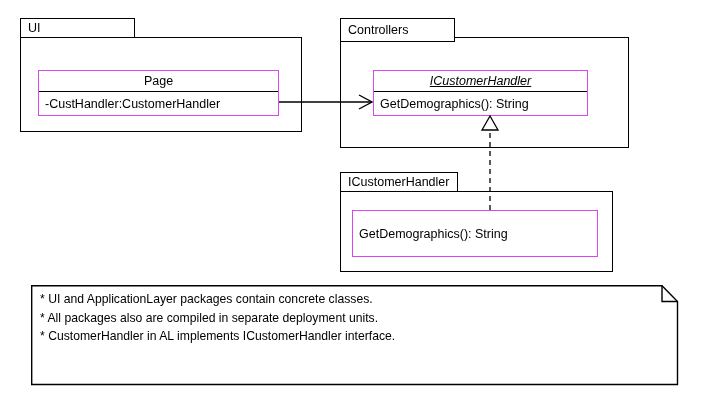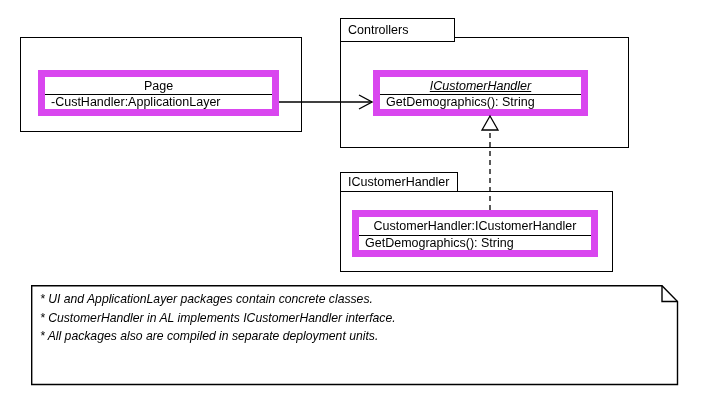--- a/index.html
+++ b/index.html
@@ -35,21 +35,21 @@
     box-sizing: border-box;
     border: 1px solid #000000;
     background: #ffffff;
     z-index: 2;
   }
 
   
   .cls {
     position: absolute;
     box-sizing: border-box;
-    border: 7px solid #d946ef;
+    border: 1px solid #d946ef;
     background: #ffffff;
     z-index: 4;
     display: flex;
     flex-direction: column;
   }
   .cls-name {
     box-sizing: border-box;
     border-bottom: 1px solid #000000;
     text-align: center;
     font-size: 12.5px;
@@ -85,56 +85,57 @@
     z-index: 6;
   }
   .note-text {
     position: absolute;
     left: 40px;
     top: 290px;
     width: 630px;
     font-size: 12.2px;
     color: #000000;
     z-index: 7;
-    font-style: italic;
   }
   .note-line {
     line-height: 18.6px;
     white-space: nowrap;
   }
 </style>
 </head>
 <body>
 
 <div id="canvas">
 
+  <div class="pkg-tab" style="left:20px; top:18px; width:115px; height:20px;">
+    <span>UI</span>
+  </div>
   <div class="pkg-body" style="left:20px; top:37px; width:282px; height:95px;"></div>
 
   <div class="cls" style="left:38px; top:70px; width:241px; height:46px;">
     <div class="cls-name">Page</div>
-    <div class="cls-compartment">-CustHandler:ApplicationLayer</div>
+    <div class="cls-compartment">-CustHandler:CustomerHandler</div>
   </div>
 
   <div class="pkg-tab" style="left:340px; top:18px; width:115px; height:24px;">
     <span>Controllers</span>
   </div>
   <div class="pkg-body" style="left:340px; top:37px; width:289px; height:111px;"></div>
 
   <div class="cls" style="left:373px; top:70px; width:215px; height:46px;">
     <div class="cls-name italic">ICustomerHandler</div>
     <div class="cls-compartment">GetDemographics(): String</div>
   </div>
 
   <div class="pkg-tab" style="left:340px; top:172px; width:118px; height:20px;">
     <span>ICustomerHandler</span>
   </div>
   <div class="pkg-body" style="left:340px; top:191px; width:273px; height:81px;"></div>
 
   <div class="cls" style="left:352px; top:210px; width:246px; height:47px;">
-    <div class="cls-name center">CustomerHandler:ICustomerHandler</div>
     <div class="cls-compartment">GetDemographics(): String</div>
   </div>
 
   <svg class="edge-layer" viewBox="0 0 710 400" width="710" height="400">
 
     <g>
       <line x1="279" y1="102" x2="372" y2="102" stroke="#000000" stroke-width="1.4"></line>
       <polyline points="359,95 372,102 359,109" fill="none" stroke="#000000" stroke-width="1.4"></polyline>
     </g>
 
@@ -144,17 +145,17 @@
     </g>
   </svg>
 
   <svg class="note" style="left:31px; top:285px;" width="648" height="101" viewBox="0 0 648 101">
     <path d="M0.7,0.7 L631,0.7 L646.5,16.5 L646.5,99.5 L0.7,99.5 Z" fill="#ffffff" stroke="#000000" stroke-width="1.4"></path>
     <path d="M631,0.7 L631,16.5 L646.5,16.5" fill="none" stroke="#000000" stroke-width="1.4"></path>
   </svg>
 
   <div class="note-text">
     <div class="note-line">* UI and ApplicationLayer packages contain concrete classes.</div>
+    <div class="note-line">* All packages also are compiled in separate deployment units.</div>
     <div class="note-line">* CustomerHandler in AL implements ICustomerHandler interface.</div>
-    <div class="note-line">* All packages also are compiled in separate deployment units.</div>
   </div>
 
 </div>
 
 </body></html>

